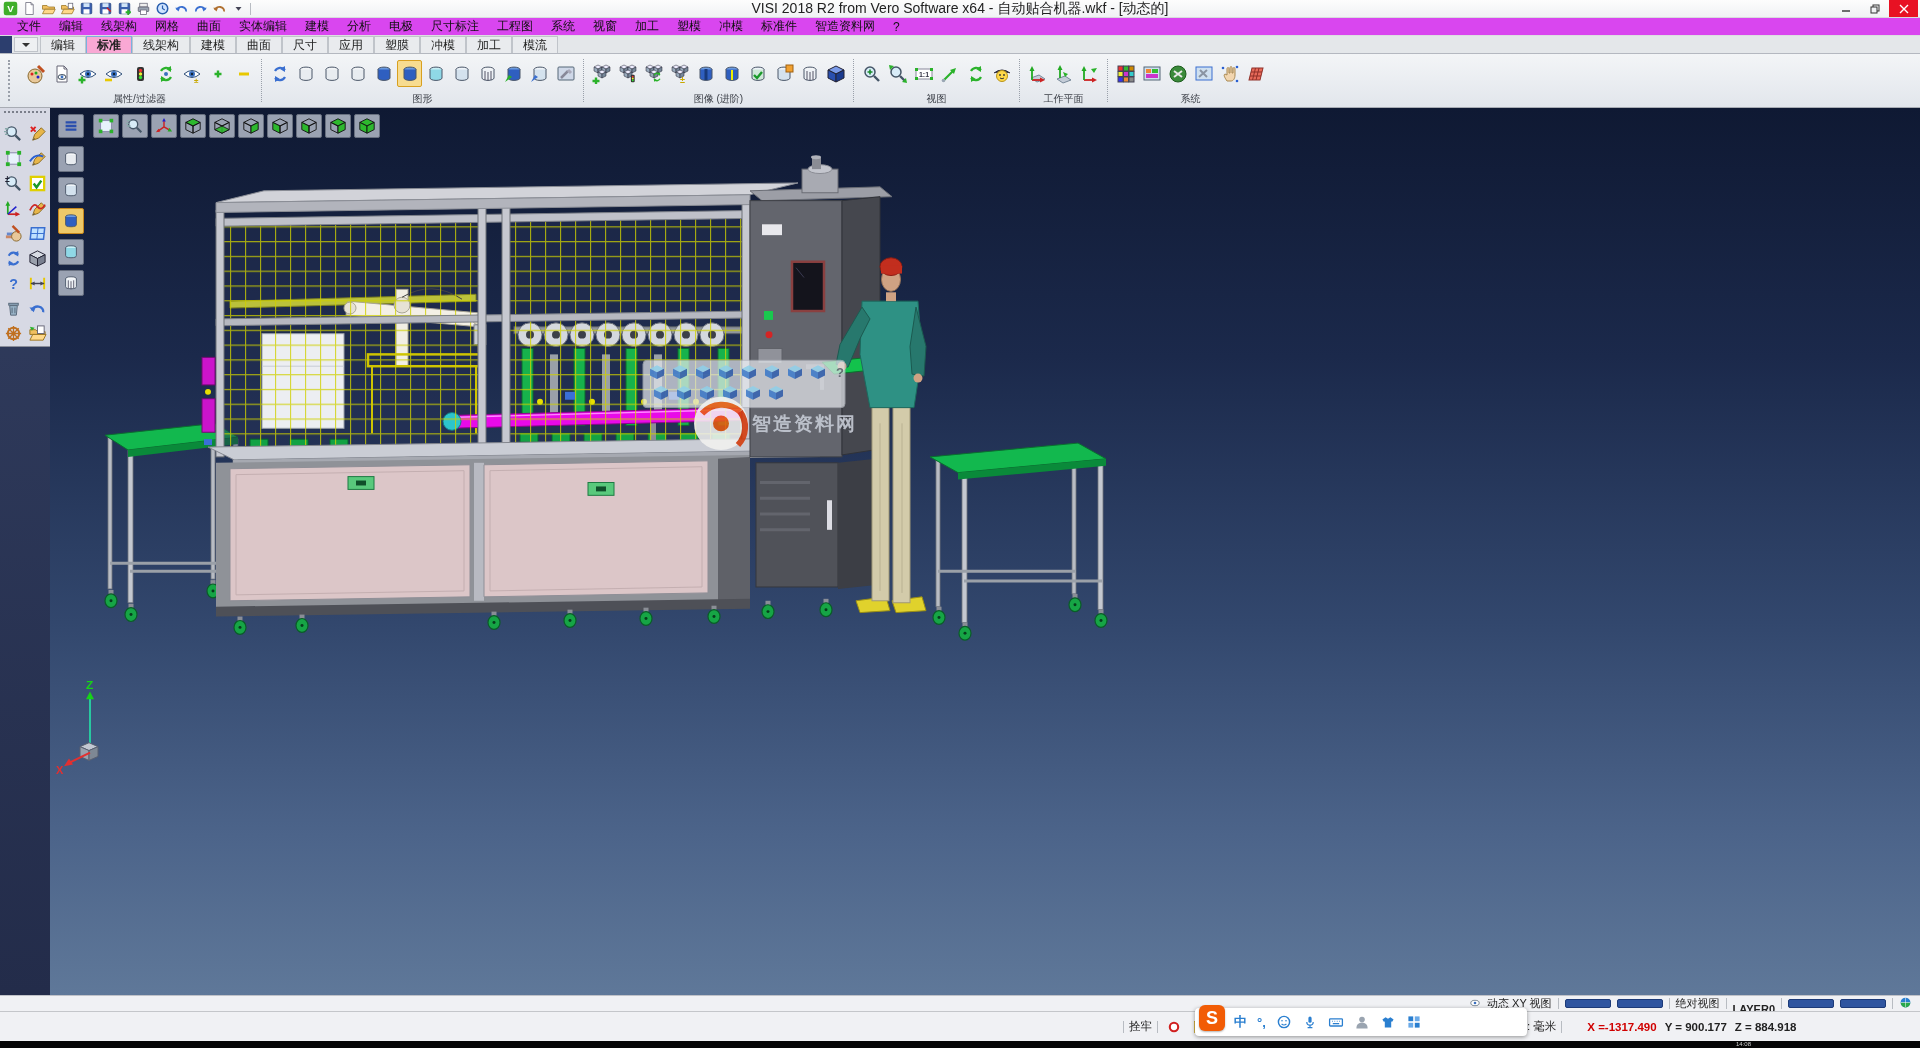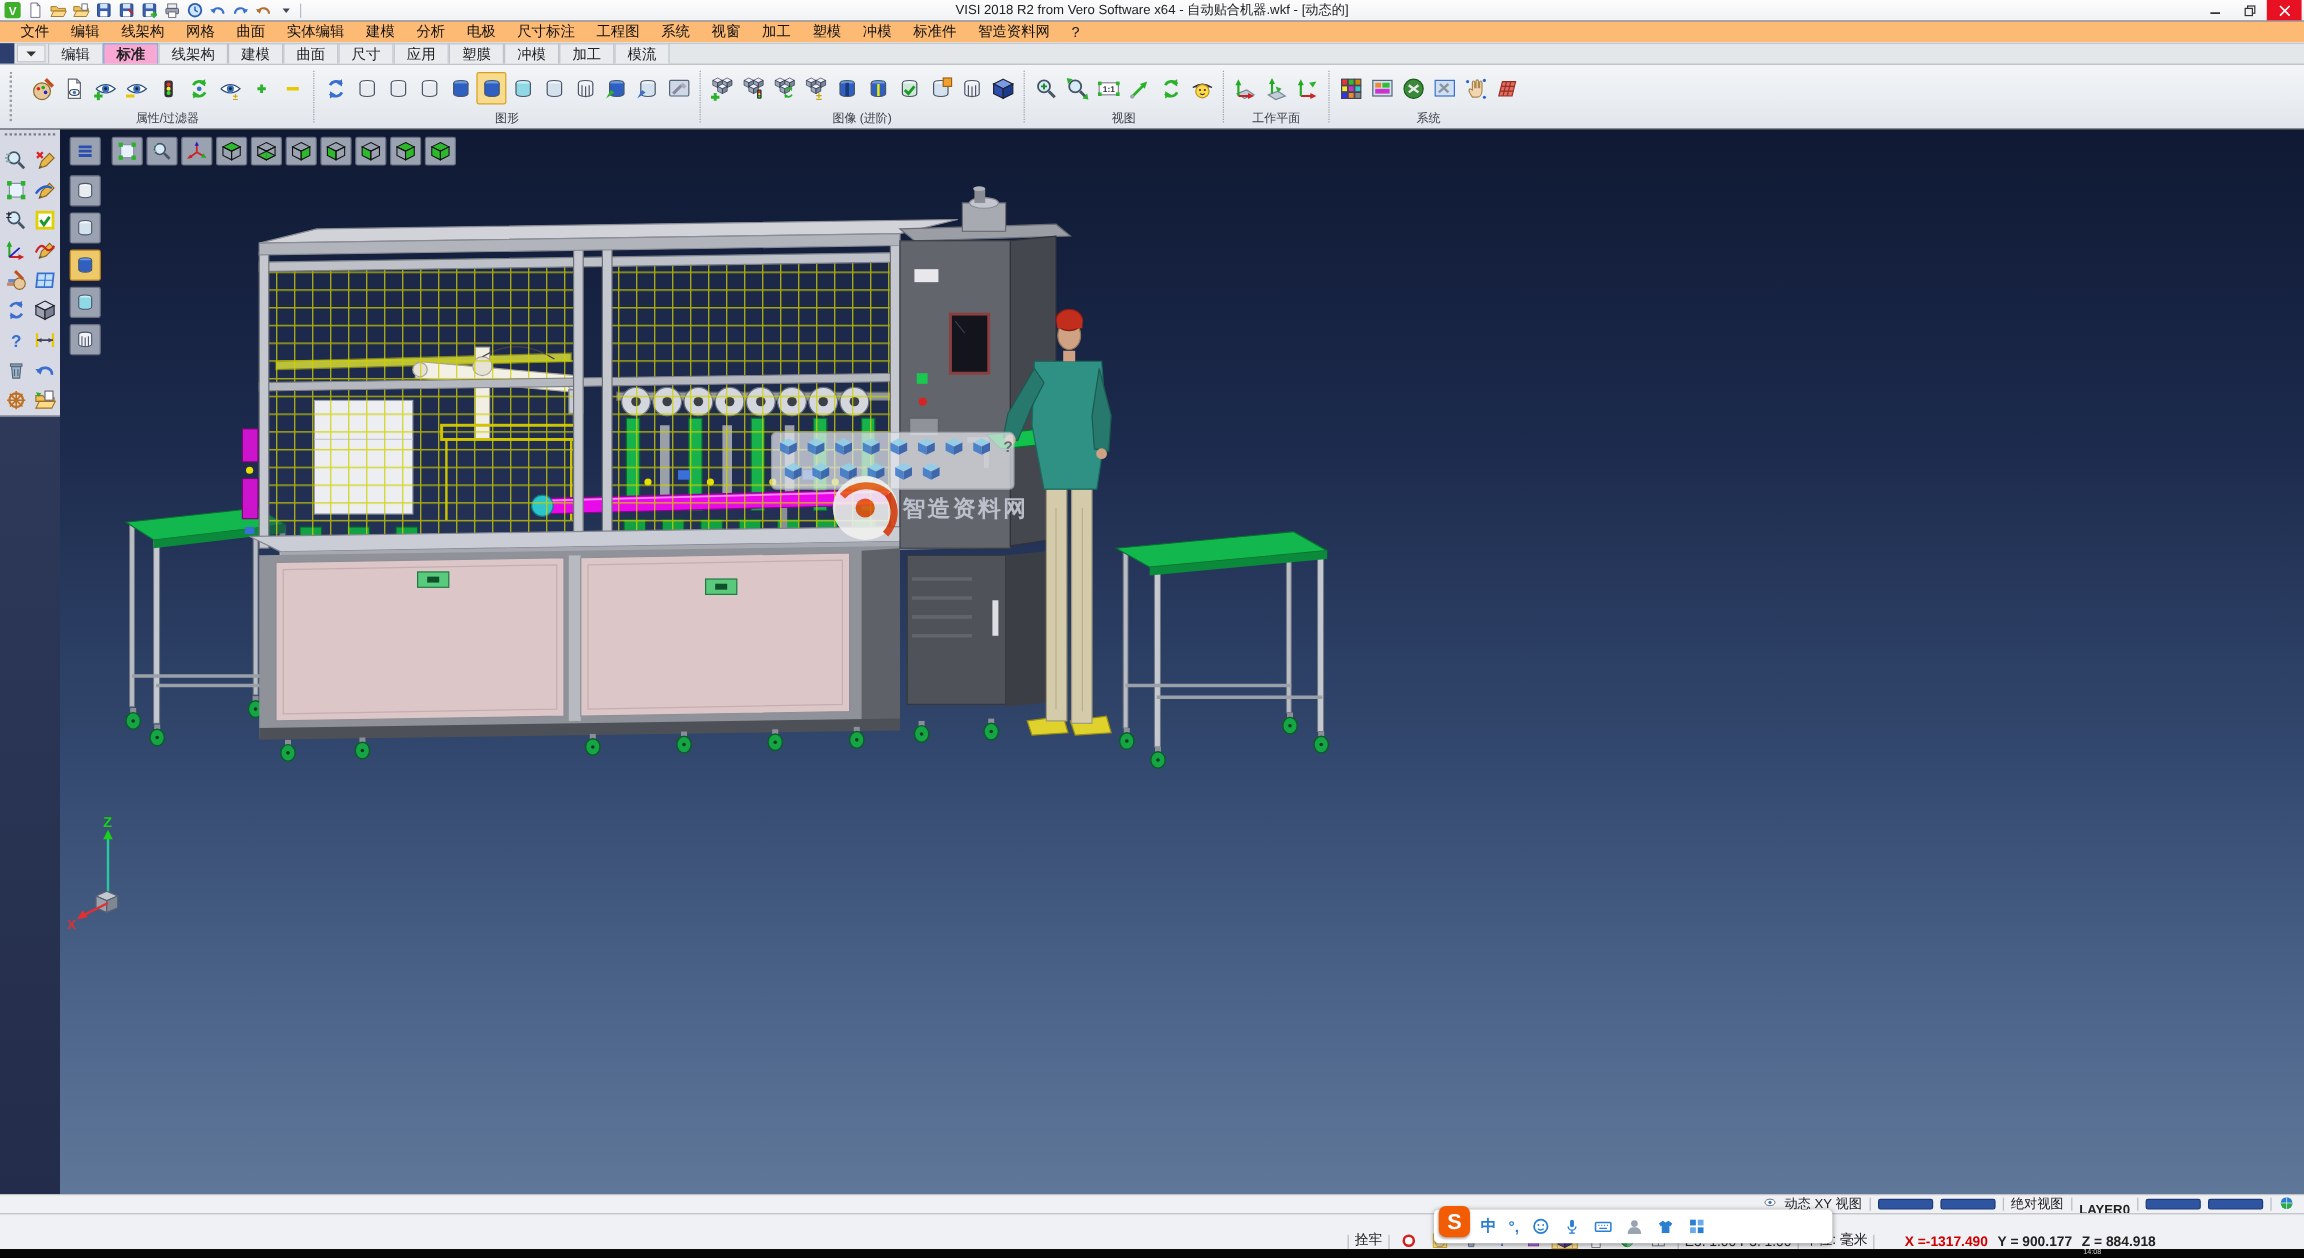--- a/index.html
+++ b/index.html
@@ -6,28 +6,28 @@
   html,body { width:1920px; height:1048px; overflow:hidden;
     font-family:"Liberation Sans", sans-serif; background:#000; }
   .app { width:1920px; height:1048px; display:flex; flex-direction:column; }
 
   
   .titlebar { height:18px; background:linear-gradient(#fdfdfd,#f0f2f4); display:flex;
     align-items:center; padding:0 2px; position:relative; border-bottom:1px solid #d8dadd; }
   .qa { display:flex; align-items:center; gap:2px; }
   .qa-icon { width:17px; height:16px; display:flex; align-items:center; justify-content:center; }
   .qa-div { width:1px; height:12px; background:#b8bcc2; margin:0 3px; }
-  .title-text { position:absolute; left:0; right:0; text-align:center; font-size:11px;
+  .title-text { position:absolute; left:0; right:0; text-align:center; font-size:14px;
     color:#222; pointer-events:none; }
   .win-btns { margin-left:auto; display:flex; z-index:2; }
   .win-btn { width:29px; height:17px; display:flex; align-items:center; justify-content:center; }
   .win-btn.close { background:#e81123; }
 
   
-  .menubar { height:18px; background:#fdba74; display:flex; align-items:center;
+  .menubar { height:18px; background:#d946ef; display:flex; align-items:center;
     padding-left:8px; border-bottom:1px solid #dcdee2; }
   .menu-item { font-size:12px; color:#111; padding:0 9px; cursor:default; }
 
   
   .tabrow { height:18px; background:#e4e7ea; display:flex; align-items:stretch;
     border-bottom:1px solid #b4b8c0; }
   .tab-corner { width:12px; background:#2c3e6e; }
   .tab-drop { width:24px; display:flex; align-items:center; justify-content:center;
     border:1px solid #c0c4ca; background:#eef0f2; margin:1px 2px; }
   .tab-drop i { width:0; height:0; border:4px solid transparent; border-top-color:#333; margin-top:4px; }
@@ -68,21 +68,21 @@
 
   
   .infobar { height:16px; background:#f0f1f4; border-top:1px solid #c0c2c8; display:flex;
     align-items:center; font-size:11px; color:#222; padding:0 4px; }
   .ib-right { margin-left:auto; display:flex; align-items:center; gap:6px; padding-right:4px; }
   .ib-sep { width:1px; height:11px; background:#b8bcc2; }
   .ib-bar { width:46px; height:9px; background:#2f55a0; border:1px solid #1c3a78; border-radius:2px; }
   .layer-label { font-weight:bold;margin-top:11px; }
 
   .statusbar { height:30px; background:#f0f1f4; border-top:1px solid #c4c6ca; display:flex;
-    align-items:flex-end; font-size:11.5px; color:#222; }
+    align-items:center; font-size:11.5px; color:#222; }
   .st-left-pad { width:1118px; }
   .st-sep { width:1px; height:12px; background:#b8bcc2; margin:0 5px; }
   .sticon { width:22px; height:15px; display:flex; align-items:center; justify-content:center; }
   .sticon.sel { background:#f3df9a; border:1px solid #cfa43a; }
   .coords { display:flex; gap:8px; font-weight:bold; margin-left:20px; white-space:nowrap; }
   .coords .cx { color:#d00000; }
 
   .taskstrip { height:7px; background:#050505; position:relative; }
   .clock { position:absolute; left:1736px; top:0; font-size:6px; line-height:7px; color:#cfcfcf; }
 

